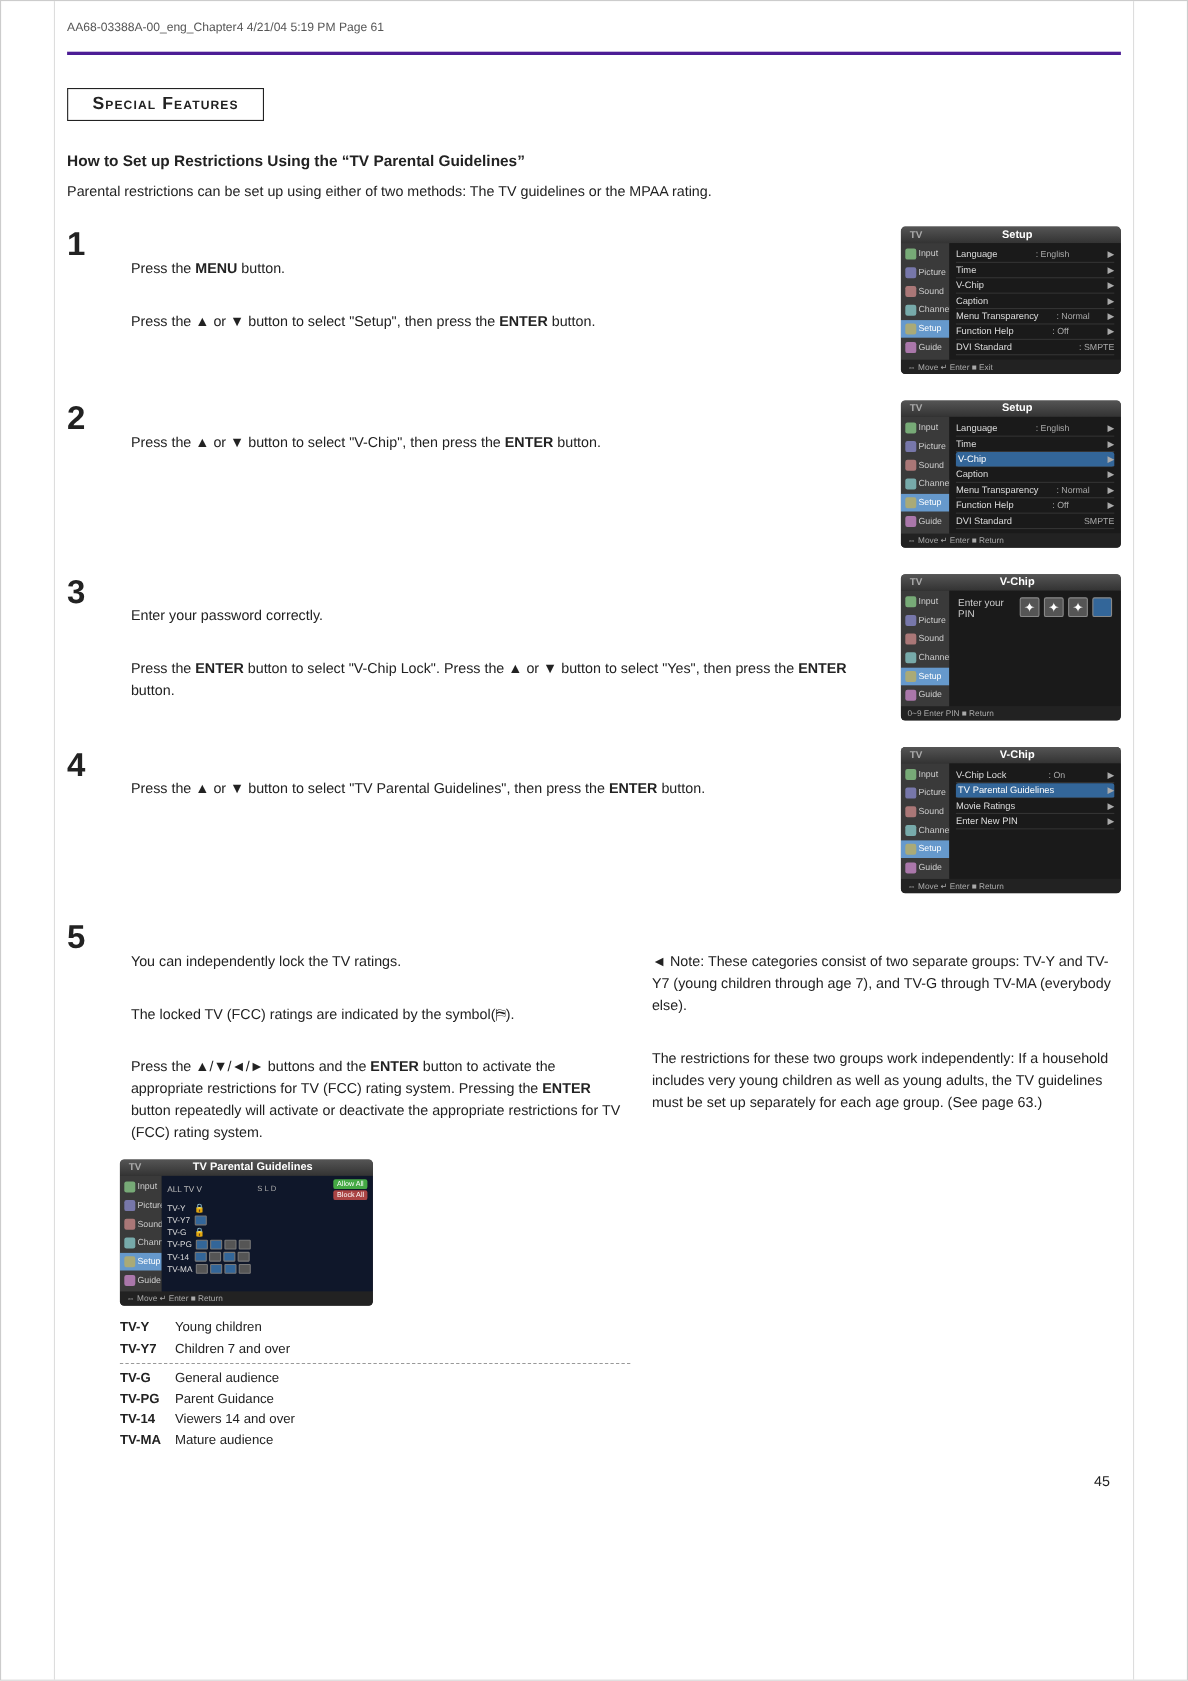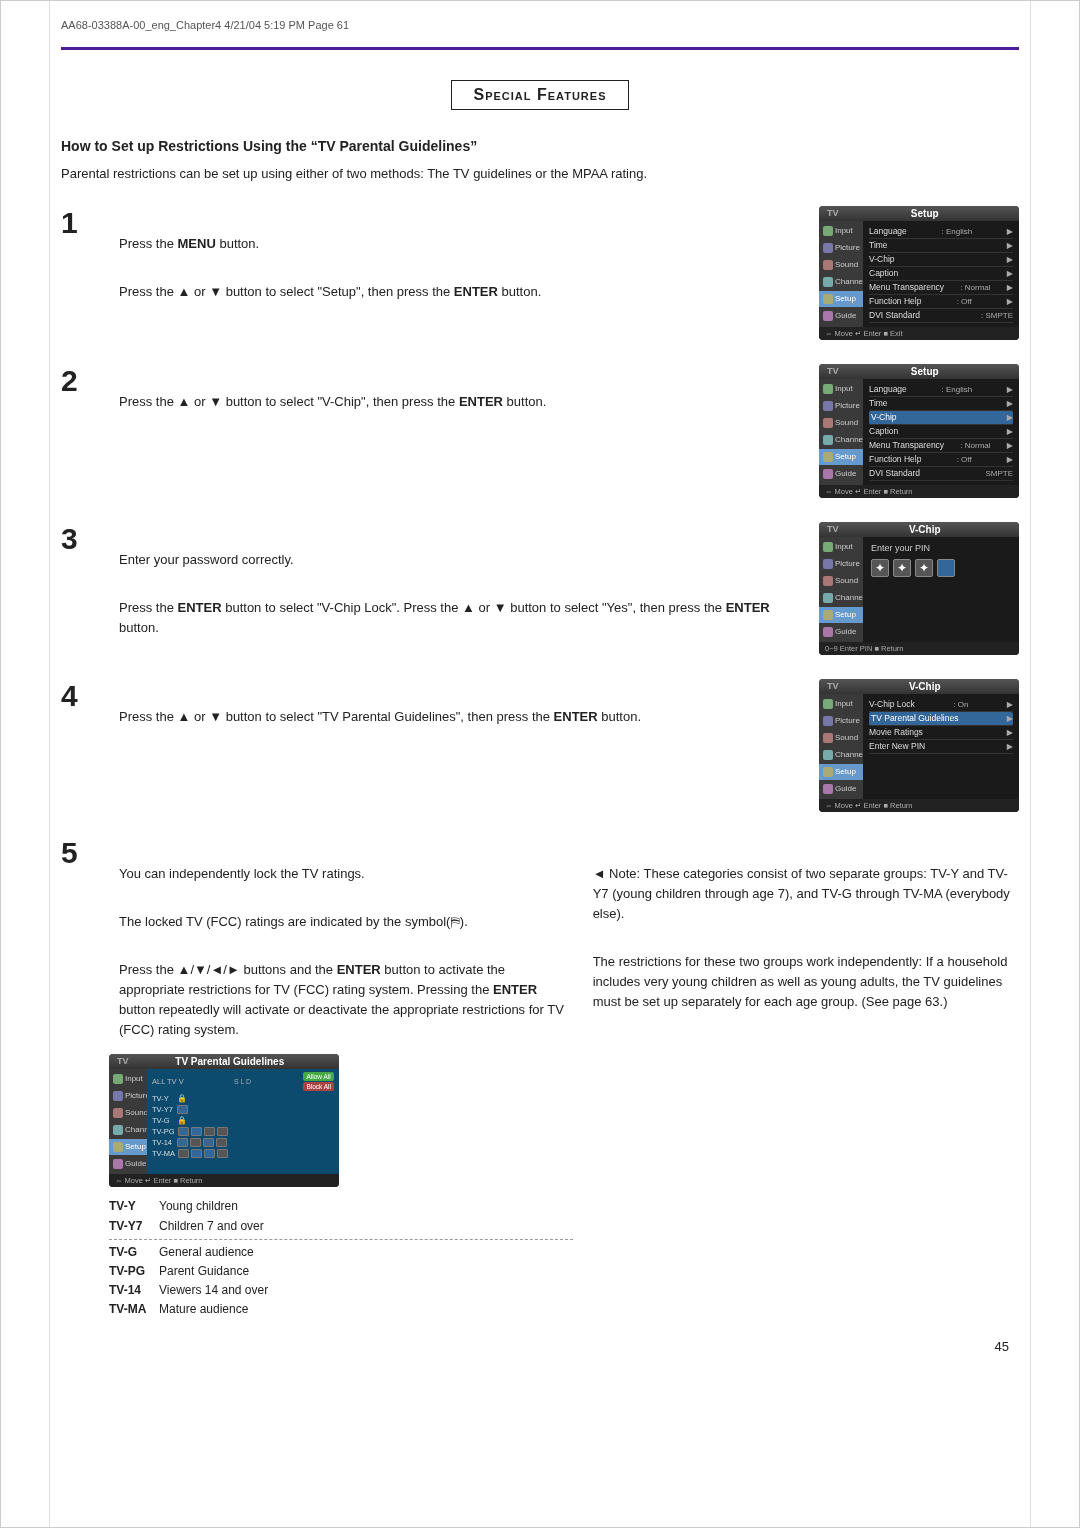--- a/index.html
+++ b/index.html
@@ -21,21 +21,21 @@
       border: 1px solid #ccc;
     }
     .header-line {
       font-size: 11px;
       color: #555;
       border-bottom: 3px solid #4c1d95;
       padding-bottom: 16px;
       margin-bottom: 30px;
     }
     .section-title {
-      text-align: center;
+      text-align: left;
       margin-bottom: 28px;
     }
     .section-title span {
       display: inline-block;
       border: 1.5px solid #222;
       padding: 5px 22px;
       font-size: 16px;
       font-variant: small-caps;
       letter-spacing: 1px;
       font-weight: bold;
@@ -191,21 +191,21 @@
       display: flex;
       align-items: center;
       justify-content: center;
       font-size: 12px;
       color: #fff;
     }
     .tv-pin-box.active { background: #336699; }
     
     .tv-pg-body {
       padding: 3px 5px;
-      background: #0c4a6e;
+      background: #0f172a;
       font-size: 7.5px;
       color: #ddd;
     }
     .tv-pg-header-row {
       display: flex;
       justify-content: space-between;
       align-items: center;
       margin-bottom: 2px;
       font-size: 7.5px;
       color: #bbb;
@@ -466,21 +466,21 @@
       </div>
       <div class="tv-body">
         <div class="tv-sidebar">
           <div class="tv-sidebar-item"><span class="tv-sidebar-icon input"></span>Input</div>
           <div class="tv-sidebar-item"><span class="tv-sidebar-icon picture"></span>Picture</div>
           <div class="tv-sidebar-item"><span class="tv-sidebar-icon sound"></span>Sound</div>
           <div class="tv-sidebar-item"><span class="tv-sidebar-icon channel"></span>Channel</div>
           <div class="tv-sidebar-item active"><span class="tv-sidebar-icon setup"></span>Setup</div>
           <div class="tv-sidebar-item"><span class="tv-sidebar-icon guide"></span>Guide</div>
         </div>
-        <div class="tv-vchip-body" style="flex:1;display:flex;flex-direction:column;">
+        <div class="tv-vchip-body" style="flex:1;display:flex;flex-direction:row;">
           <div class="tv-vchip-label">Enter your PIN</div>
           <div class="tv-pin-row">
             <div class="tv-pin-box">✦</div>
             <div class="tv-pin-box">✦</div>
             <div class="tv-pin-box">✦</div>
             <div class="tv-pin-box active"></div>
           </div>
         </div>
       </div>
       <div class="tv-footer">

